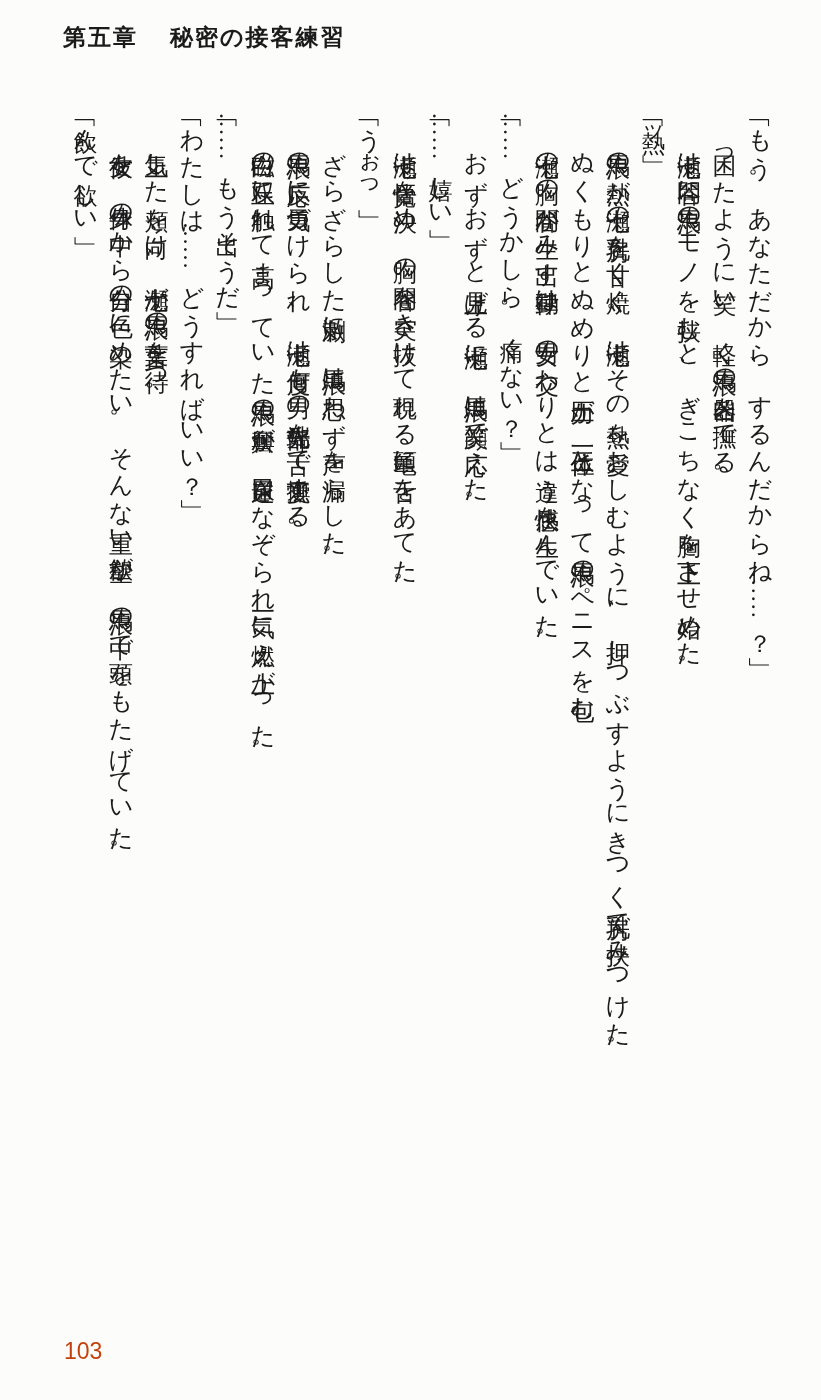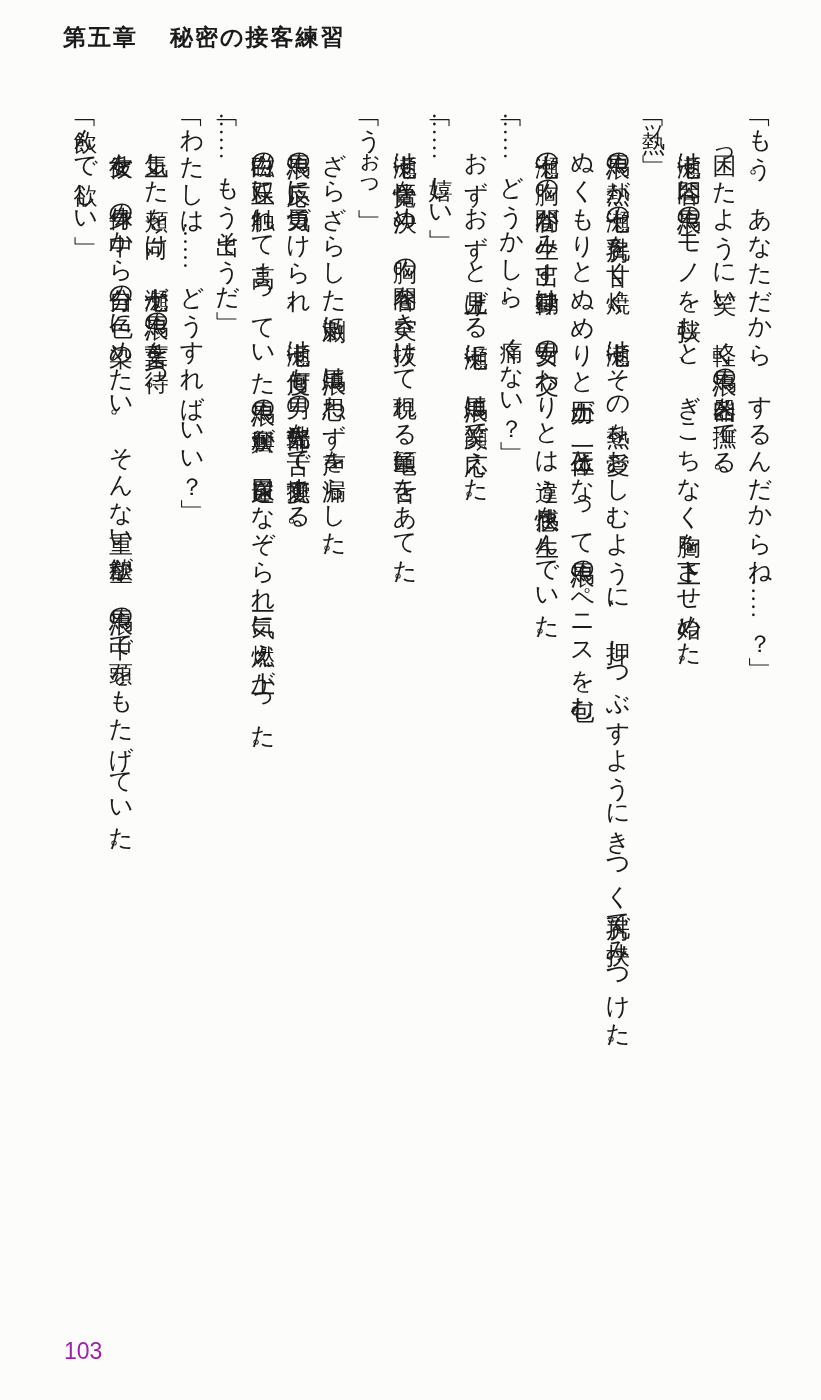--- a/index.html
+++ b/index.html
@@ -37,21 +37,21 @@
     padding: 0;
     white-space: nowrap;
   }
   .col.indent { text-indent: 1em; }
   .page-number {
     position: absolute;
     left: 64px;
     top: 1338px;
     font-family: "Liberation Sans", "DejaVu Sans", sans-serif;
     font-size: 23px;
-    color: #a21caf;
+    color: #c2410c;
   }
 </style>
 </head>
 <body>
 
 <div class="chapter-header">
   <span>第五章</span><span class="chapter-title">秘密の接客練習</span>
 </div>
 
 <div class="text-block">

